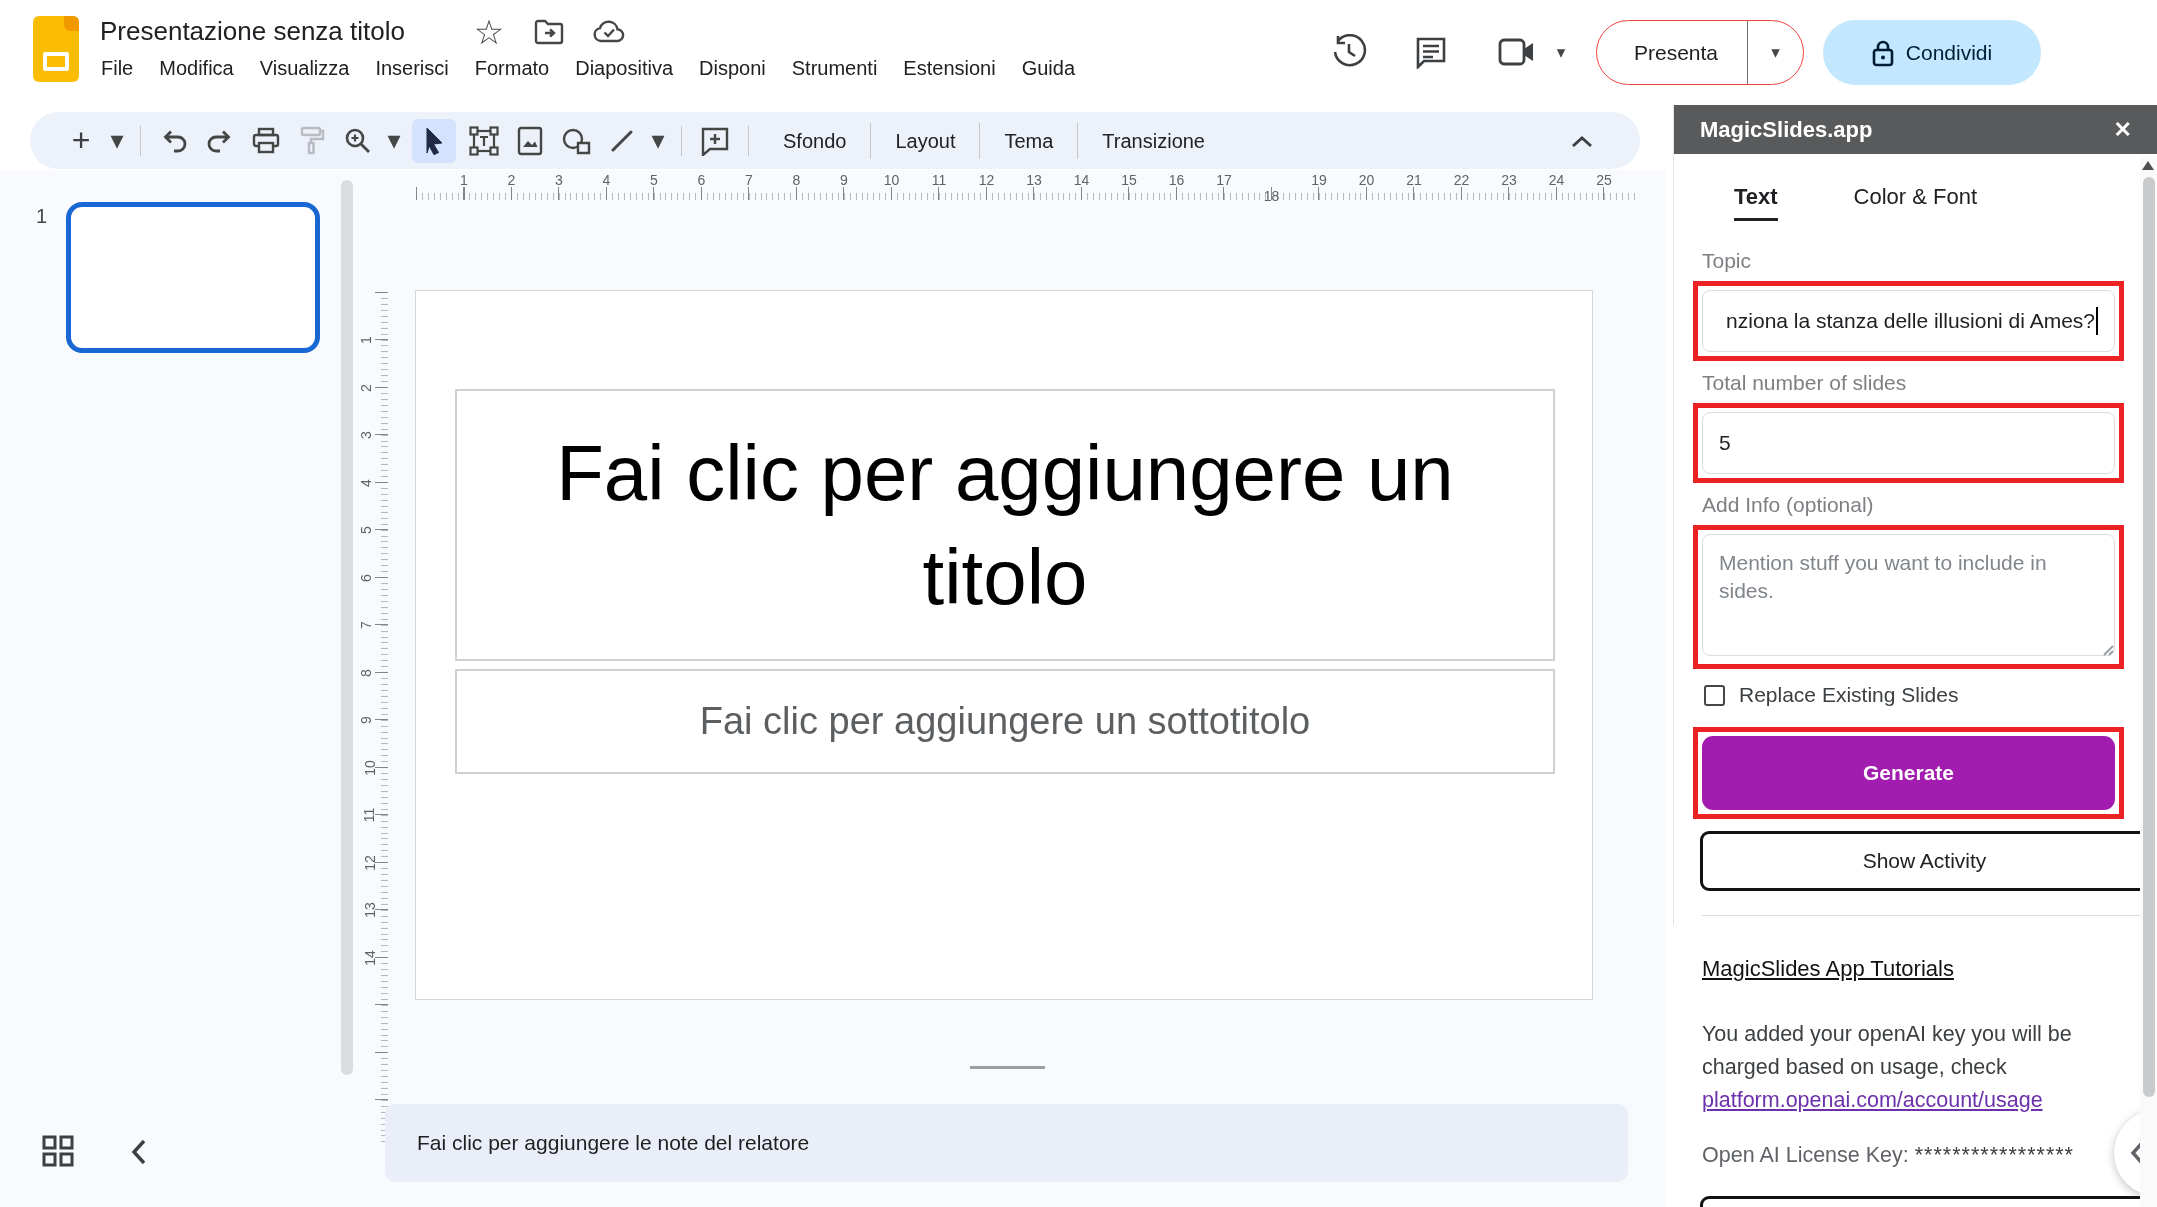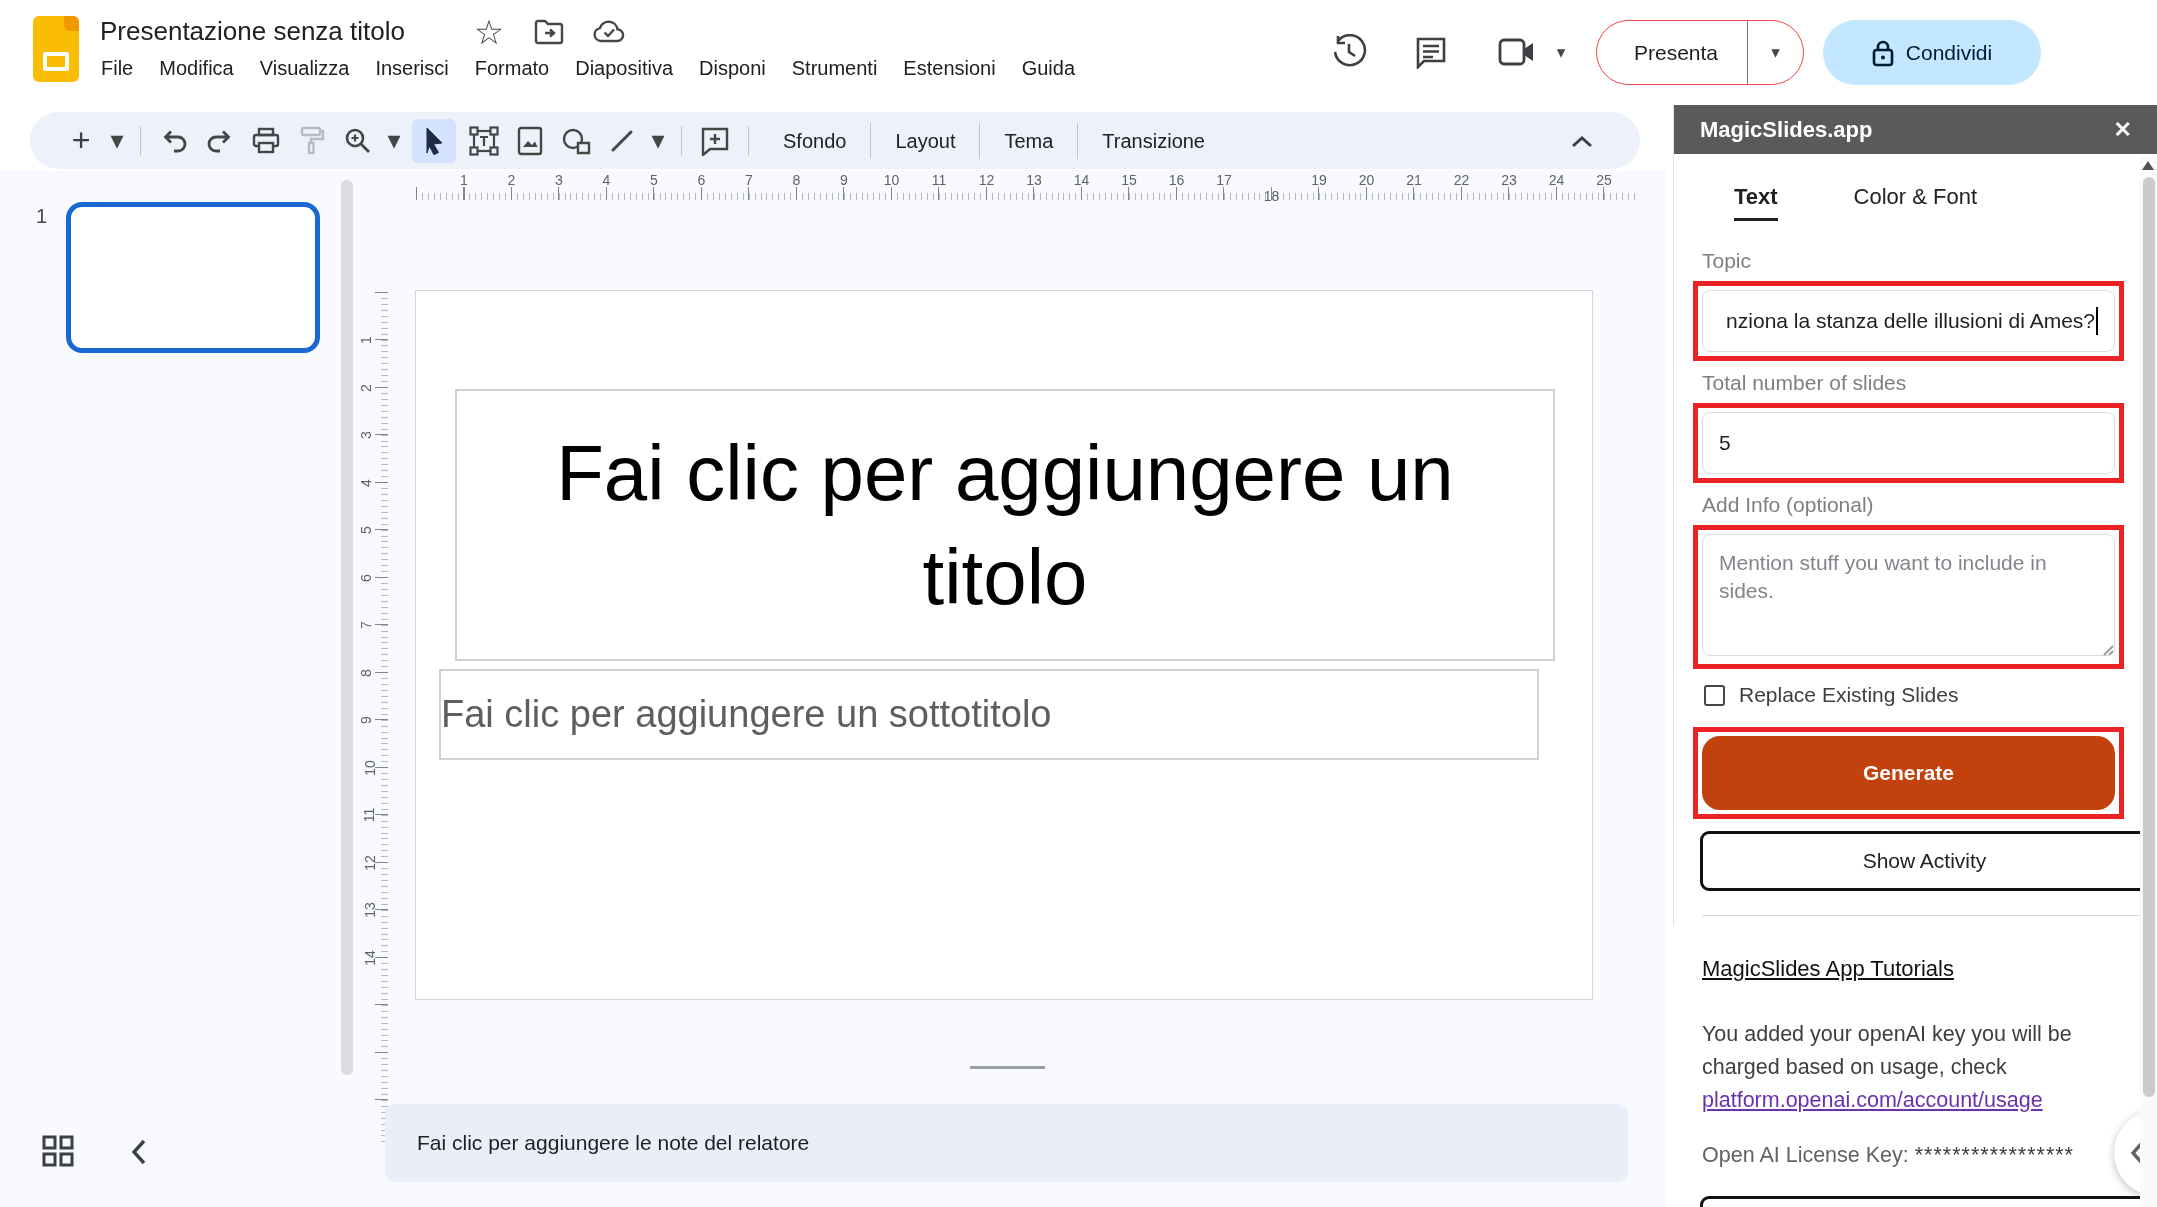--- a/index.html
+++ b/index.html
@@ -78,22 +78,22 @@
   .vruler .num { position:absolute; left:2px; transform:translateY(-50%) rotate(-90deg);
                  font-size:14px; color:#5f6368; }
 
   
   .slide { position:absolute; left:415px; top:120px; width:1178px; height:710px; background:#fff;
            border:1px solid #d3d6db; }
   .ph-title { position:absolute; left:39px; top:98px; width:1100px; height:272px;
               border:2px solid #d0d0d0; display:flex; flex-direction:column; align-items:center;
               justify-content:center; }
   .ph-title .l1, .ph-title .l2 { font-size:78px; color:#000; line-height:104px; white-space:nowrap; }
-  .ph-sub { position:absolute; left:23px; top:378px; width:1100px; height:91px;
-            border:2px solid #d0d0d0; display:flex; align-items:center; }
+  .ph-sub { position:absolute; left:39px; top:378px; width:1100px; height:105px;
+            border:2px solid #d0d0d0; display:flex; align-items:center; justify-content:center; }
   .ph-sub span { font-size:38px; color:#5c5f62; white-space:nowrap; }
   .page-dash { position:absolute; left:970px; top:896px; width:75px; height:3px; background:#9aa0a6; }
 
   
   .notes { position:absolute; left:385px; top:934px; width:1243px; height:78px;
            background:#e9eef8; border-radius:10px; display:flex; align-items:center; padding:0 32px; }
   .notes span { font-size:21px; color:#1f1f1f; }
   .grid-btn { position:absolute; left:42px; top:965px; width:34px; height:34px; }
   .film-collapse { position:absolute; left:122px; top:965px; width:34px; height:34px;
                    display:flex; align-items:center; justify-content:center; }
@@ -124,22 +124,22 @@
   input.tinput { outline:none; font-family:"Liberation Sans", sans-serif; }
   .tarea { position:relative; }
   .tarea textarea { width:100%; height:122px; border:1px solid #dadce0; border-radius:8px;
             resize:none; font-size:21px; font-family:"Liberation Sans", sans-serif; color:#202124;
             padding:14px 16px; outline:none; line-height:28px; }
   .tarea textarea::placeholder { color:#80868b; }
   .resize-h { position:absolute; right:5px; bottom:8px; }
   .chkrow { display:flex; align-items:center; gap:14px; margin:14px 0 20px 2px; }
   .chk { width:21px; height:21px; border:2px solid #444746; border-radius:3px; background:#fff; }
   .chklabel { font-size:21px; color:#3c4043; }
-  .btn-generate { width:100%; height:74px; background:#c2410c; color:#fff; border:none;
-            border-radius:18px; font-size:21px; font-weight:bold; font-family:inherit; }
+  .btn-generate { width:100%; height:74px; background:#a21caf; color:#fff; border:none;
+            border-radius:11px; font-size:21px; font-weight:bold; font-family:inherit; }
   .btn-outline { width:449px; height:60px; background:#fff; border:3px solid #111; border-radius:9px;
             font-size:21px; color:#202124; font-family:Liberation Sans, sans-serif; display:flex; align-items:center;
             justify-content:center; margin-left:-2px; }
   .sb-divider { width:440px; height:1px; background:#d9dadb; margin:24px 0 0 0; }
   .tutorials { display:inline-block; margin-top:40px; font-size:22px; color:#111;
                text-decoration:underline; }
   .keynote { margin-top:36px; font-size:21.5px; line-height:33px; color:#3c4043; width:430px; }
   .keynote a { color:var(--link-purple,#6b30ab); text-decoration:underline; }
   .license { margin-top:26px; font-size:21.5px; color:#5f6368; }
   .license .stars { color:#3c4043; letter-spacing:1px; }

